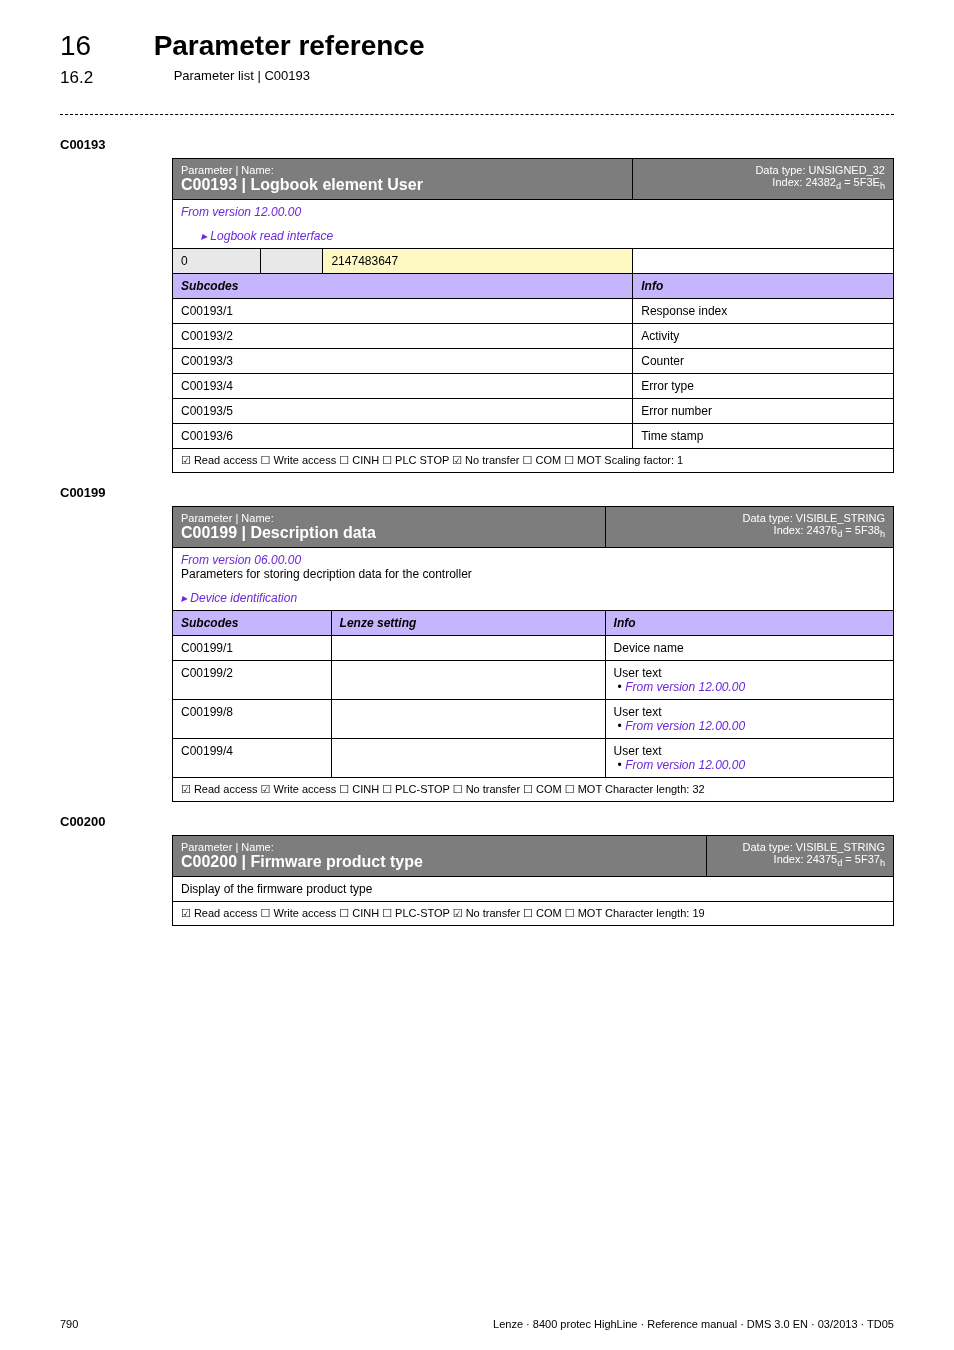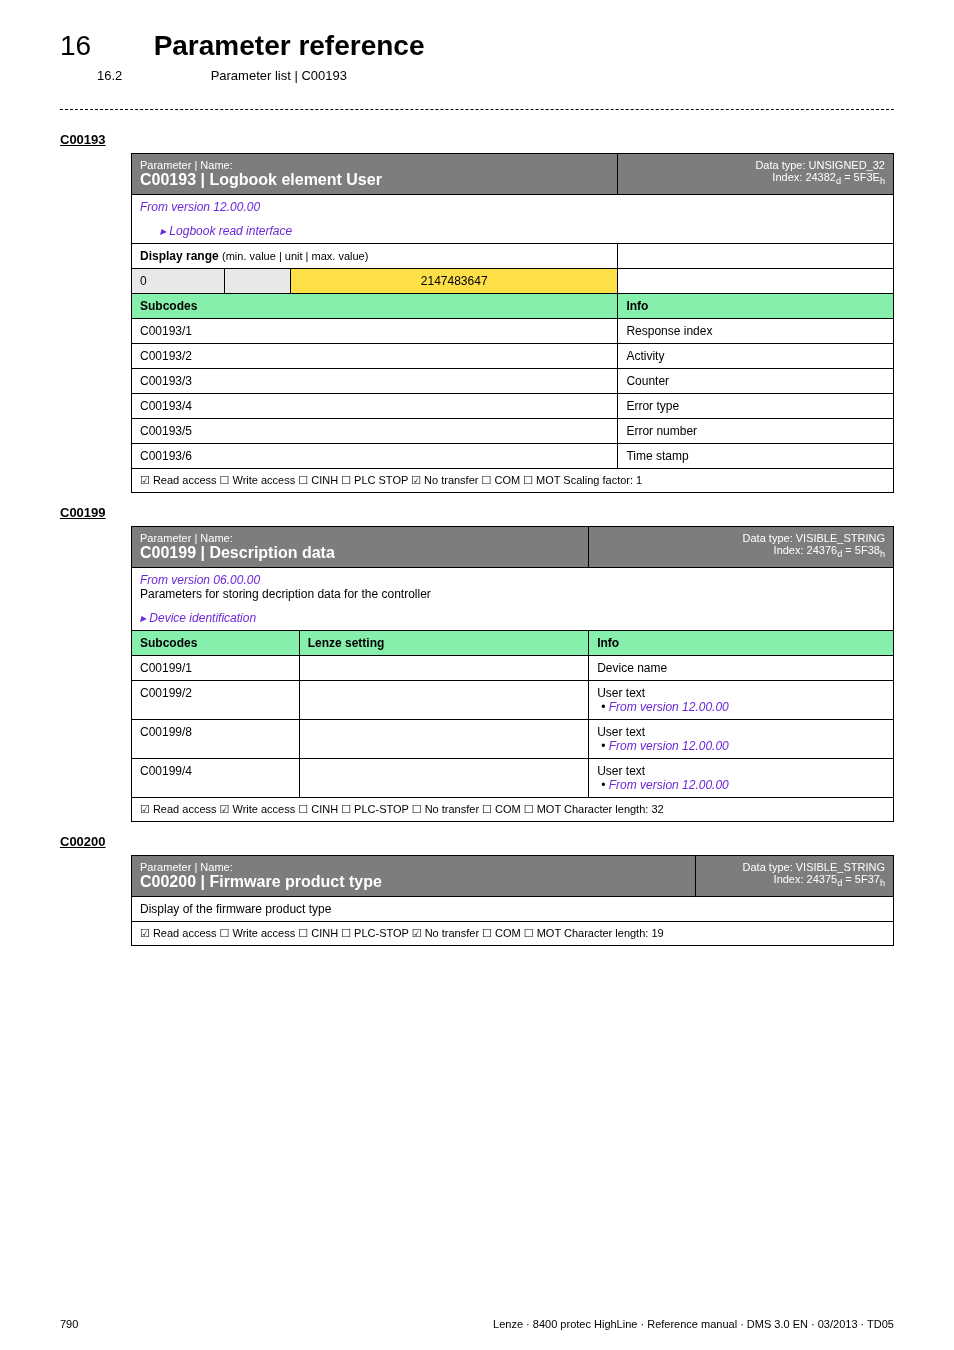--- a/index.html
+++ b/index.html
@@ -19,65 +19,63 @@
     display: inline-block;
     width: 90px;
     vertical-align: top;
   }
   .chapter-title {
     font-size: 28px;
     font-weight: bold;
     display: inline-block;
   }
   .section-num {
-    font-size: 13px;
+    font-size: 17px;
     display: inline-block;
     width: 90px;
     vertical-align: top;
     margin-top: 6px;
-    margin-left: 37px;
   }
   .section-title {
     font-size: 13px;
     display: inline-block;
     margin-top: 6px;
     margin-left: 20px;
   }
   .dash-rule {
     border: none;
     border-top: 1.5px dashed #000;
     margin: 26px 0 22px 0;
   }
   .param-heading {
     font-weight: bold;
     font-size: 13px;
     margin: 12px 0 6px 0;
-    text-decoration: underline;
-  }
-  .tbl-wrap { margin-left: 71px; }
+  }
+  .tbl-wrap { margin-left: 112px; }
   table.param {
     border-collapse: collapse;
     width: 100%;
     font-size: 12px;
   }
   table.param td, table.param th {
     border: 1px solid #000;
     padding: 5px 8px;
     vertical-align: top;
     text-align: left;
     font-weight: normal;
   }
   .hdr-row { background: #7d7d7d; color: #fff; }
   .hdr-row .hdr-left { font-size: 11px; }
   .hdr-row .hdr-left .pname { font-weight: bold; font-size: 16px; }
   .hdr-row .hdr-right { text-align: right; font-size: 11px; }
   .link { color: #6d28d9; font-style: italic; }
   .link-row { }
   .right { text-align: right; }
-  .sub-hdr { background: #86efac; font-weight: bold !important; }
+  .sub-hdr { background: #c4b5fd; font-weight: bold !important; font-style: italic; }
   .small { font-size: 11px; }
   .arrow::before { content: "\25B8\0020"; }
   .footer {
     position: absolute;
     bottom: 20px;
     left: 60px;
     right: 60px;
     font-size: 11px;
   }
   .footer .pgnum { display: inline-block; }
@@ -116,29 +114,23 @@
     <td colspan="5" style="border-bottom:none;">
       <span class="link">From version 12.00.00</span>
     </td>
   </tr>
   <tr>
     <td colspan="5" class="right" style="border-top:none;padding-left:28px;">
       <span class="link arrow">Logbook read interface</span>
     </td>
   </tr>
   <tr>
-    <td colspan="3">
-      <b><span>Display range </span></b><span class="small">(min. value | unit | max. value)</span>
-    </td>
-    <td colspan="2"></td>
-  </tr>
-  <tr>
     <td style="background:#e8e8e8;">0</td>
     <td style="background:#e8e8e8;"></td>
-    <td style="background:#fde047;text-align:center;">2147483647</td>
+    <td style="background:#fef9c3;text-align:left;">2147483647</td>
     <td colspan="2"></td>
   </tr>
   <tr>
     <td colspan="3" class="sub-hdr">Subcodes</td>
     <td colspan="2" class="sub-hdr">Info</td>
   </tr>
   <tr>
           <td colspan="3">C00193/1</td>
           <td colspan="2">Response index</td>
         </tr>

